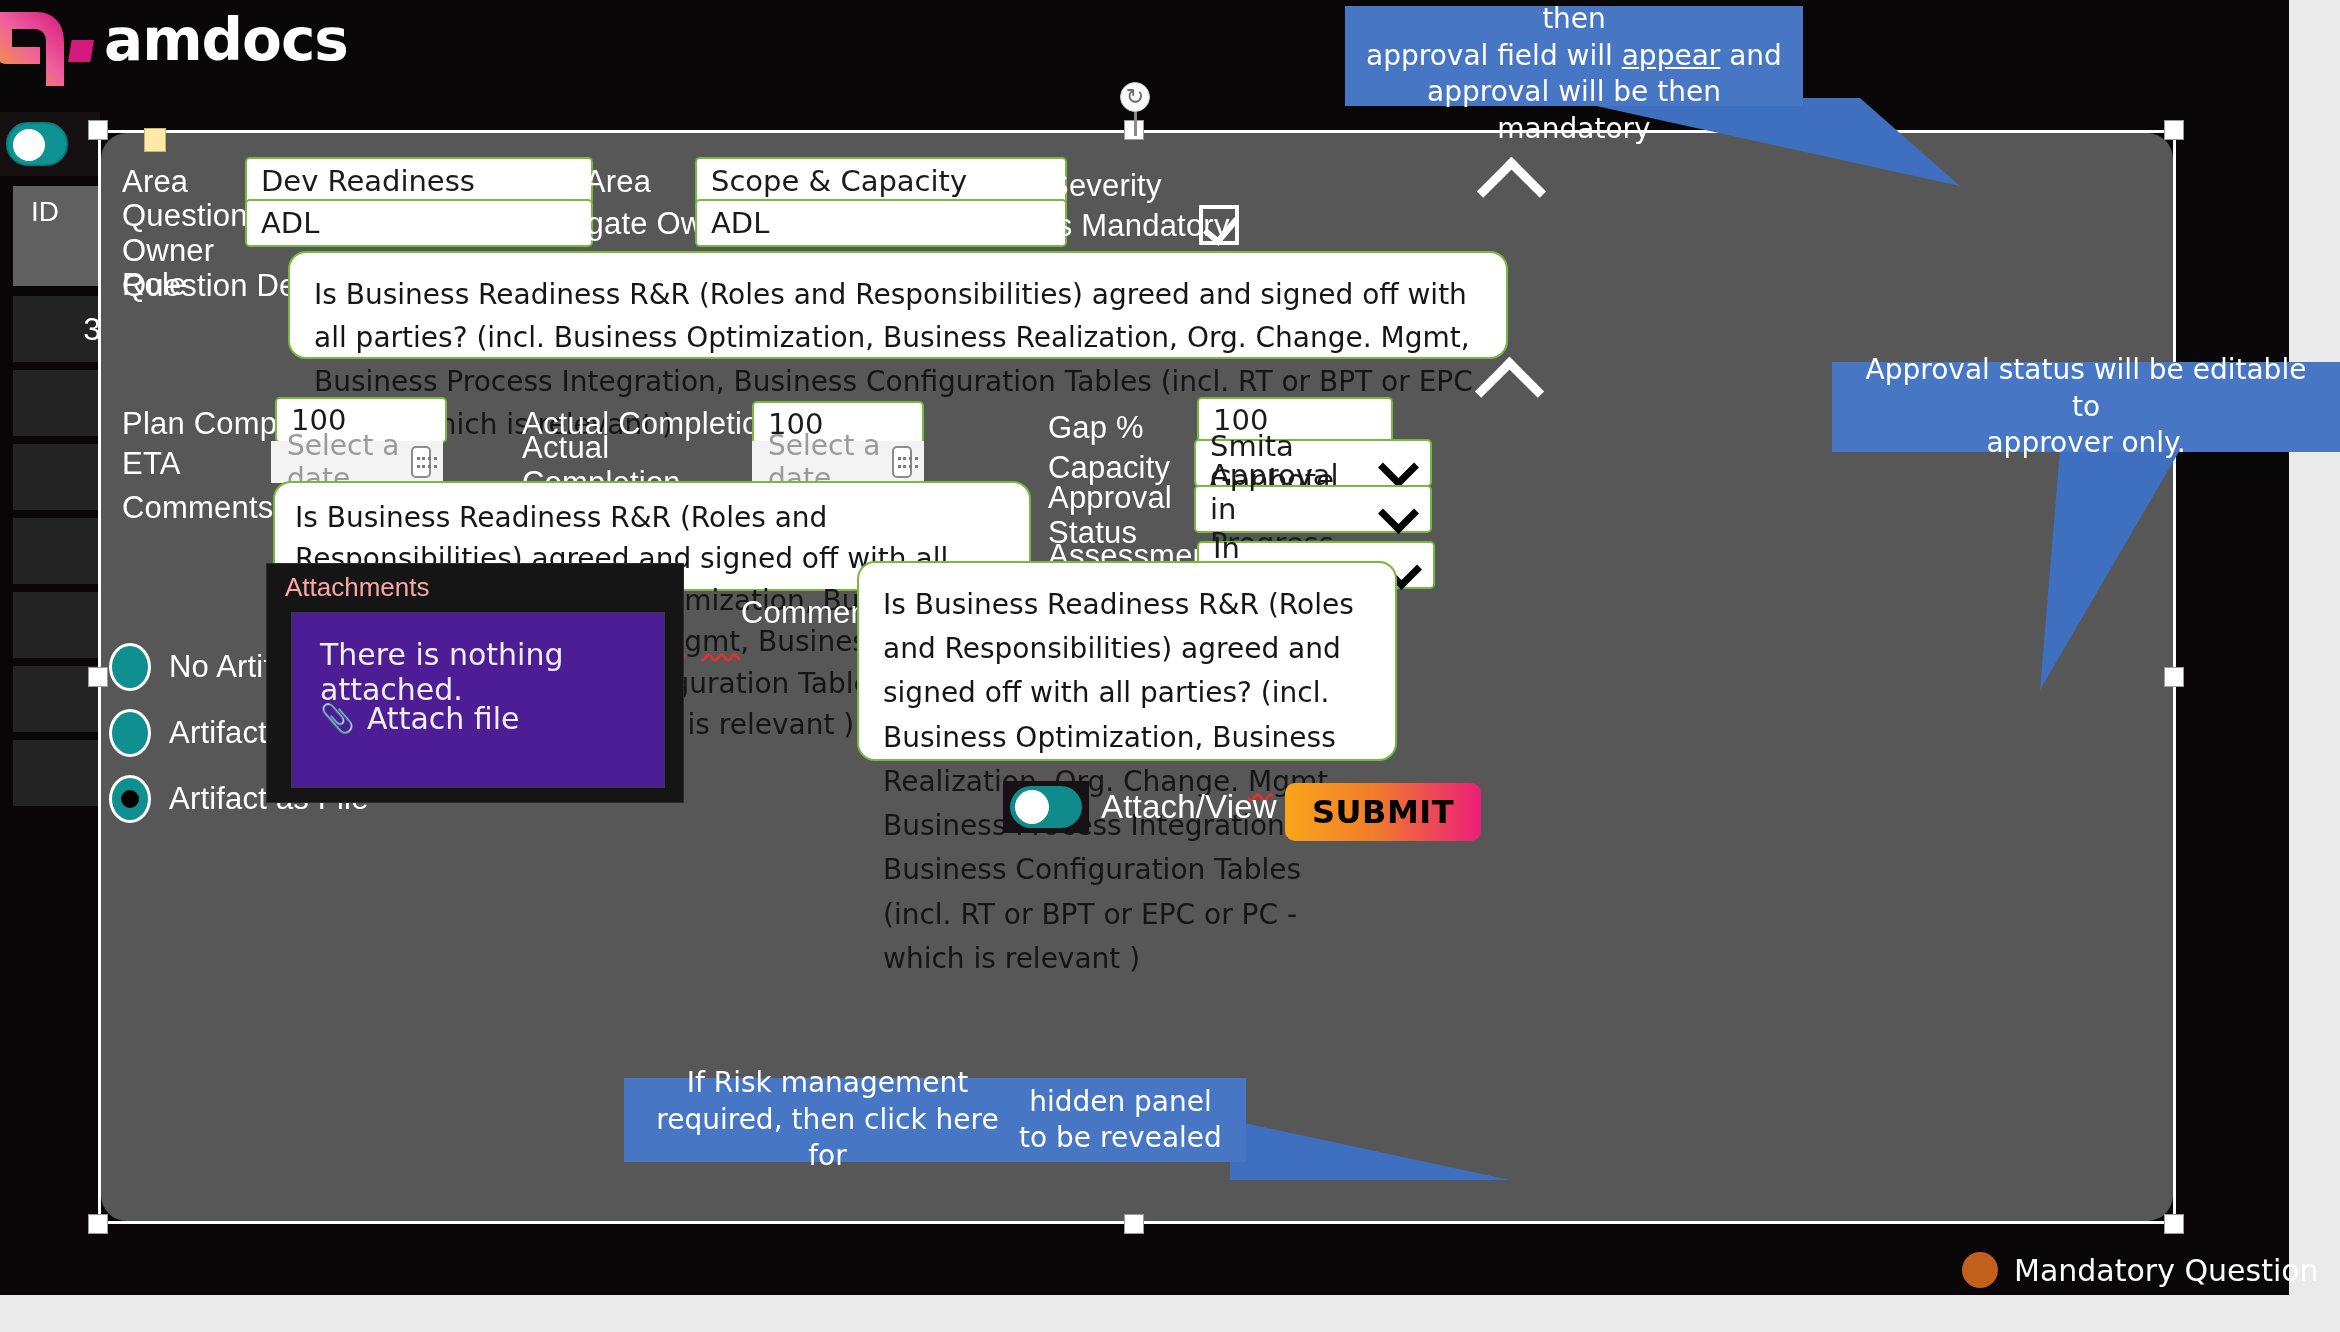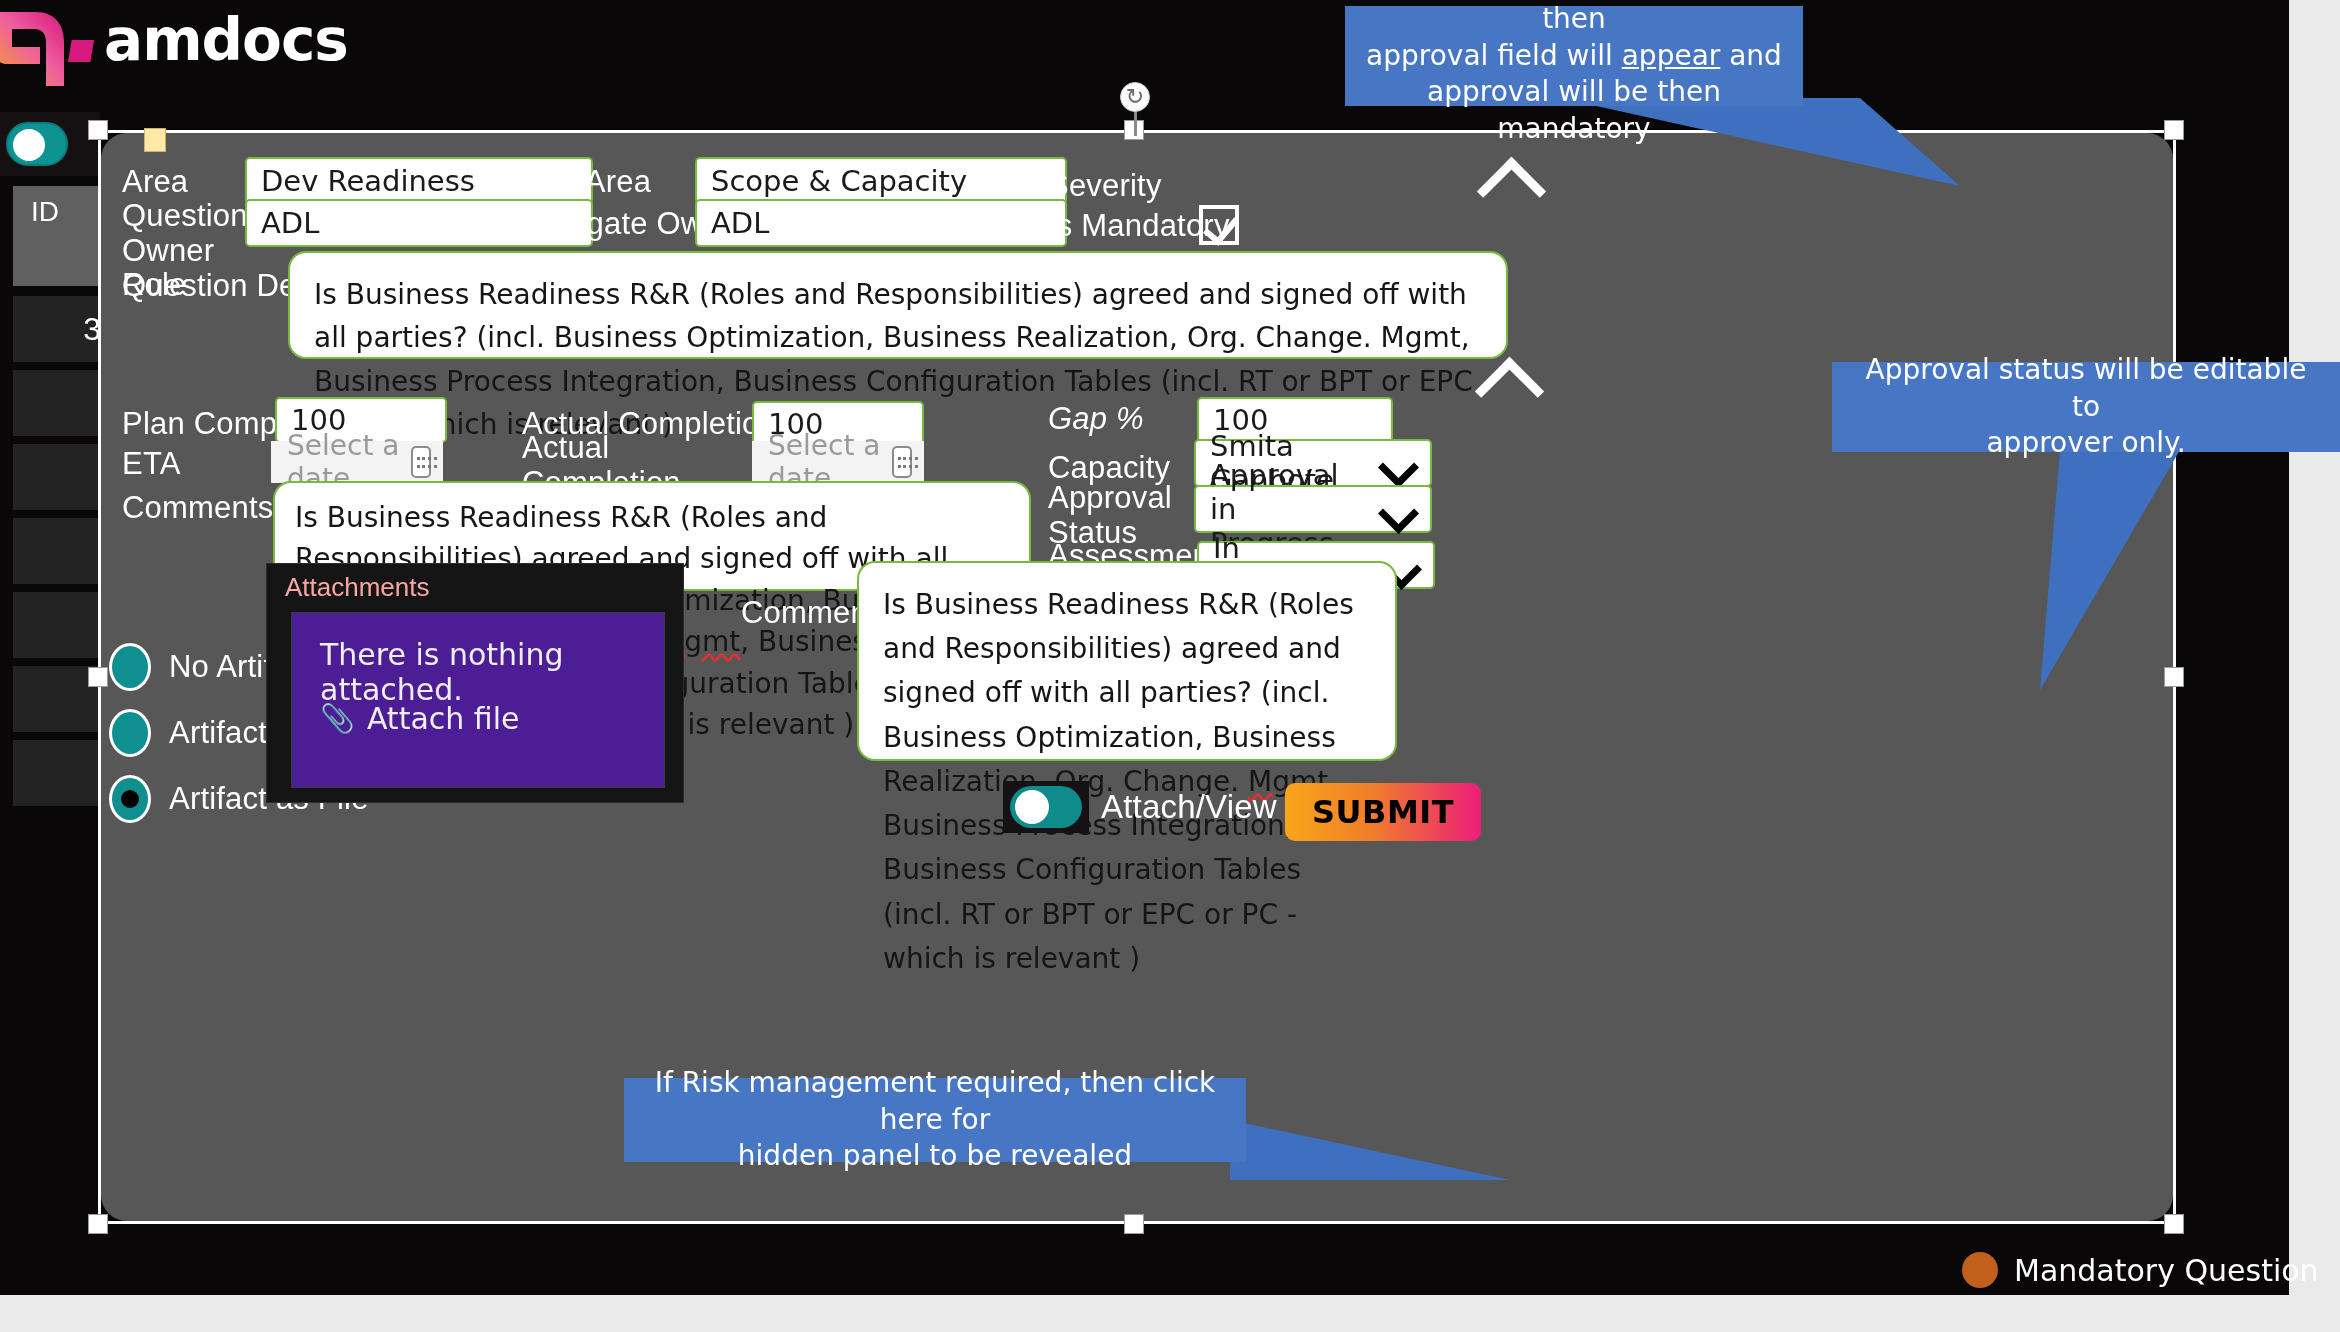--- a/index.html
+++ b/index.html
@@ -354,21 +354,21 @@
     <div class="ta" style="left:187px; top:118px; width:1220px; height:108px;">Is Business Readiness R&amp;R (Roles and Responsibilities) agreed and signed off with all parties? (incl. Business Optimization, Business Realization, Org. Change. Mgmt, Business Process Integration, Business Configuration Tables (incl. RT or BPT or EPC or PC - which is relevant )</div>
 
     <div class="chev-up" style="left:1374px;top:222px;"></div>
 
     <div class="lbl" style="left:21px;  top:274px;">Plan Completion %</div>
     <div class="fld" style="left:174px; top:264px; width:172px; height:46px;">100</div>
 
     <div class="lbl" style="left:421px; top:274px;">Actual Completion %</div>
     <div class="fld" style="left:651px; top:268px; width:172px; height:46px;">100</div>
 
-    <div class="lbl" style="left:947px; top:269px;font-style:italic;">Gap %</div>
+    <div class="lbl" style="left:947px; top:278px;">Gap %</div>
     <div class="fld" style="left:1096px;top:264px; width:196px; height:46px;">100</div>
 
     <div class="lbl" style="left:21px;  top:314px;">ETA</div>
     <div class="datefld" style="left:170px;top:308px; width:172px; height:42px;">
       <span>Select a date...</span>
       <span class="cal-ico"></span>
     </div>
 
     <div class="lbl" style="left:421px; top:298px; width:210px;">Actual Completion Date</div>
     <div class="datefld" style="left:651px;top:308px; width:172px; height:42px;">
@@ -470,21 +470,21 @@
     <polygon points="180,0 300,0 160,240" fill="#3f6fbf"></polygon>
   </svg>
   <div class="callout" style="left:1832px;top:362px;width:508px;height:90px;flex-direction:column;">
     <div>Approval status will be editable to</div>
     <div>approver only.</div>
   </div>
 
   <svg class="tail" style="left:1230px;top:1110px;width:290px;height:90px;" viewBox="0 0 290 90">
     <polygon points="0,10 280,70 0,70" fill="#3f6fbf"></polygon>
   </svg>
-  <div class="callout" style="left:624px;top:1078px;width:622px;height:84px;flex-direction:column;">
+  <div class="callout" style="left:624px;top:1078px;width:622px;height:84px;">
     <div>If Risk management required, then click here for</div>
     <div>hidden panel to be revealed</div>
   </div>
 
   <div class="legend" style="left:1962px;top:1252px;">
     <div class="dot"></div>
     <div class="txt">Mandatory Question</div>
   </div>
 
 </div>

